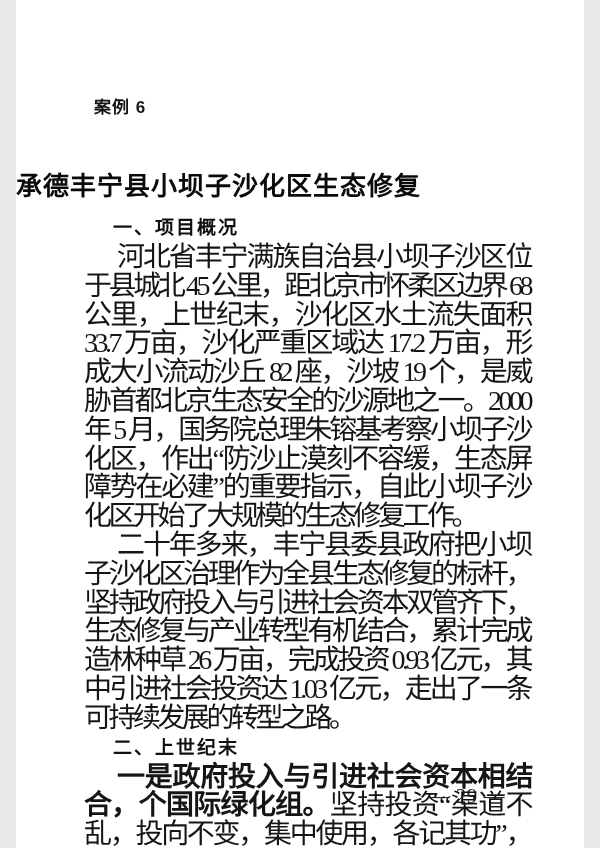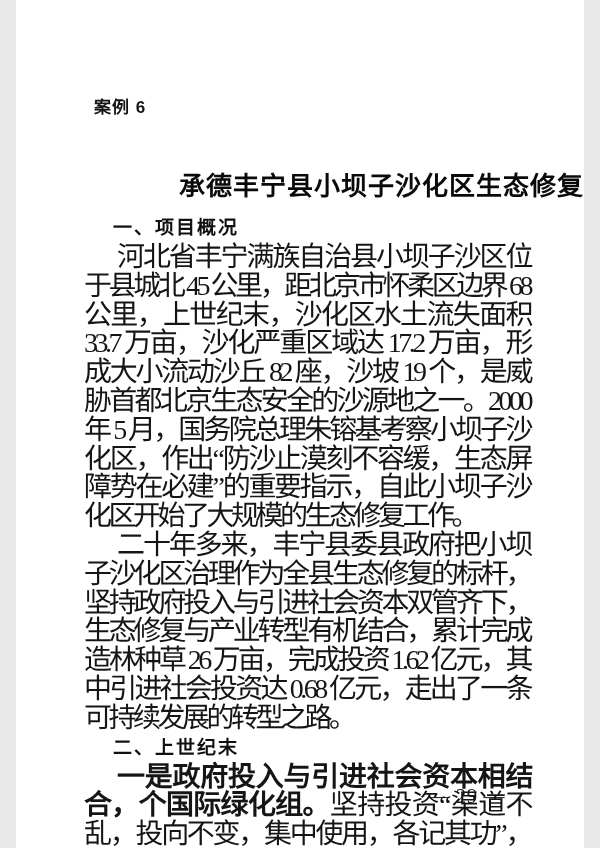--- a/index.html
+++ b/index.html
@@ -25,21 +25,21 @@
     font-weight: 600;
     font-size: 17px;
     letter-spacing: 1px;
     color: #141414;
   }
   .doc-title {
     position: absolute;
     left: 0;
     right: 0;
     top: 148px;
-    text-align: right;
+    text-align: left;
     font-family: "Liberation Serif", "DejaVu Serif", serif;
     font-weight: 700;
     font-size: 26px;
     letter-spacing: 1px;
     color: #0a0a0a;
   }
   .content {
     position: absolute;
     left: 68px;
     top: 213px;
@@ -86,21 +86,21 @@
   <div class="kicker">案例 6</div>
 
   <h1 class="doc-title">承德丰宁县小坝子沙化区生态修复</h1>
 
   <div class="content">
 
     <h2 class="section-heading">一、项目概况</h2>
 
     <p class="body-para">河北省丰宁满族自治县小坝子沙区位于县城北 45 公里，距北京市怀柔区边界 68 公里，上世纪末，沙化区水土流失面积 33.7 万亩，沙化严重区域达 17.2 万亩，形成大小流动沙丘 82 座，沙坡 19 个，是威胁首都北京生态安全的沙源地之一。2000 年 5 月，国务院总理朱镕基考察小坝子沙化区，作出“防沙止漠刻不容缓，生态屏障势在必建”的重要指示，自此小坝子沙化区开始了大规模的生态修复工作。</p>
 
-    <p class="body-para">二十年多来，丰宁县委县政府把小坝子沙化区治理作为全县生态修复的标杆，坚持政府投入与引进社会资本双管齐下，生态修复与产业转型有机结合，累计完成造林种草 26 万亩，完成投资 1.62 亿元，其中引进社会投资达 0.68 亿元，走出了一条可持续发展的转型之路。</p>
+    <p class="body-para">二十年多来，丰宁县委县政府把小坝子沙化区治理作为全县生态修复的标杆，坚持政府投入与引进社会资本双管齐下，生态修复与产业转型有机结合，累计完成造林种草 26 万亩，完成投资 0.93 亿元，其中引进社会投资达 1.03 亿元，走出了一条可持续发展的转型之路。</p>
 
     <h2 class="section-heading">二、上世纪末</h2>
 
     <p class="body-para"><span class="lead-bold">一是政府投入与引进社会资本相结合，个国际绿化组。</span><span>坚持投资“渠道不乱，投向不变，集中使用，各记其功”，整合京津风沙源治理、退耕还林、千松坝林场造林、张承坝上造林等国家重点生态治理项目，同时引进民建中央、北京市政府等 30 余个单位团体公益性投入 8300 万元，日本、德国等 2 个国际绿化组</span></p>
 
   </div>
 
   <div class="page-number">— 29 —</div>
 
 </div>

